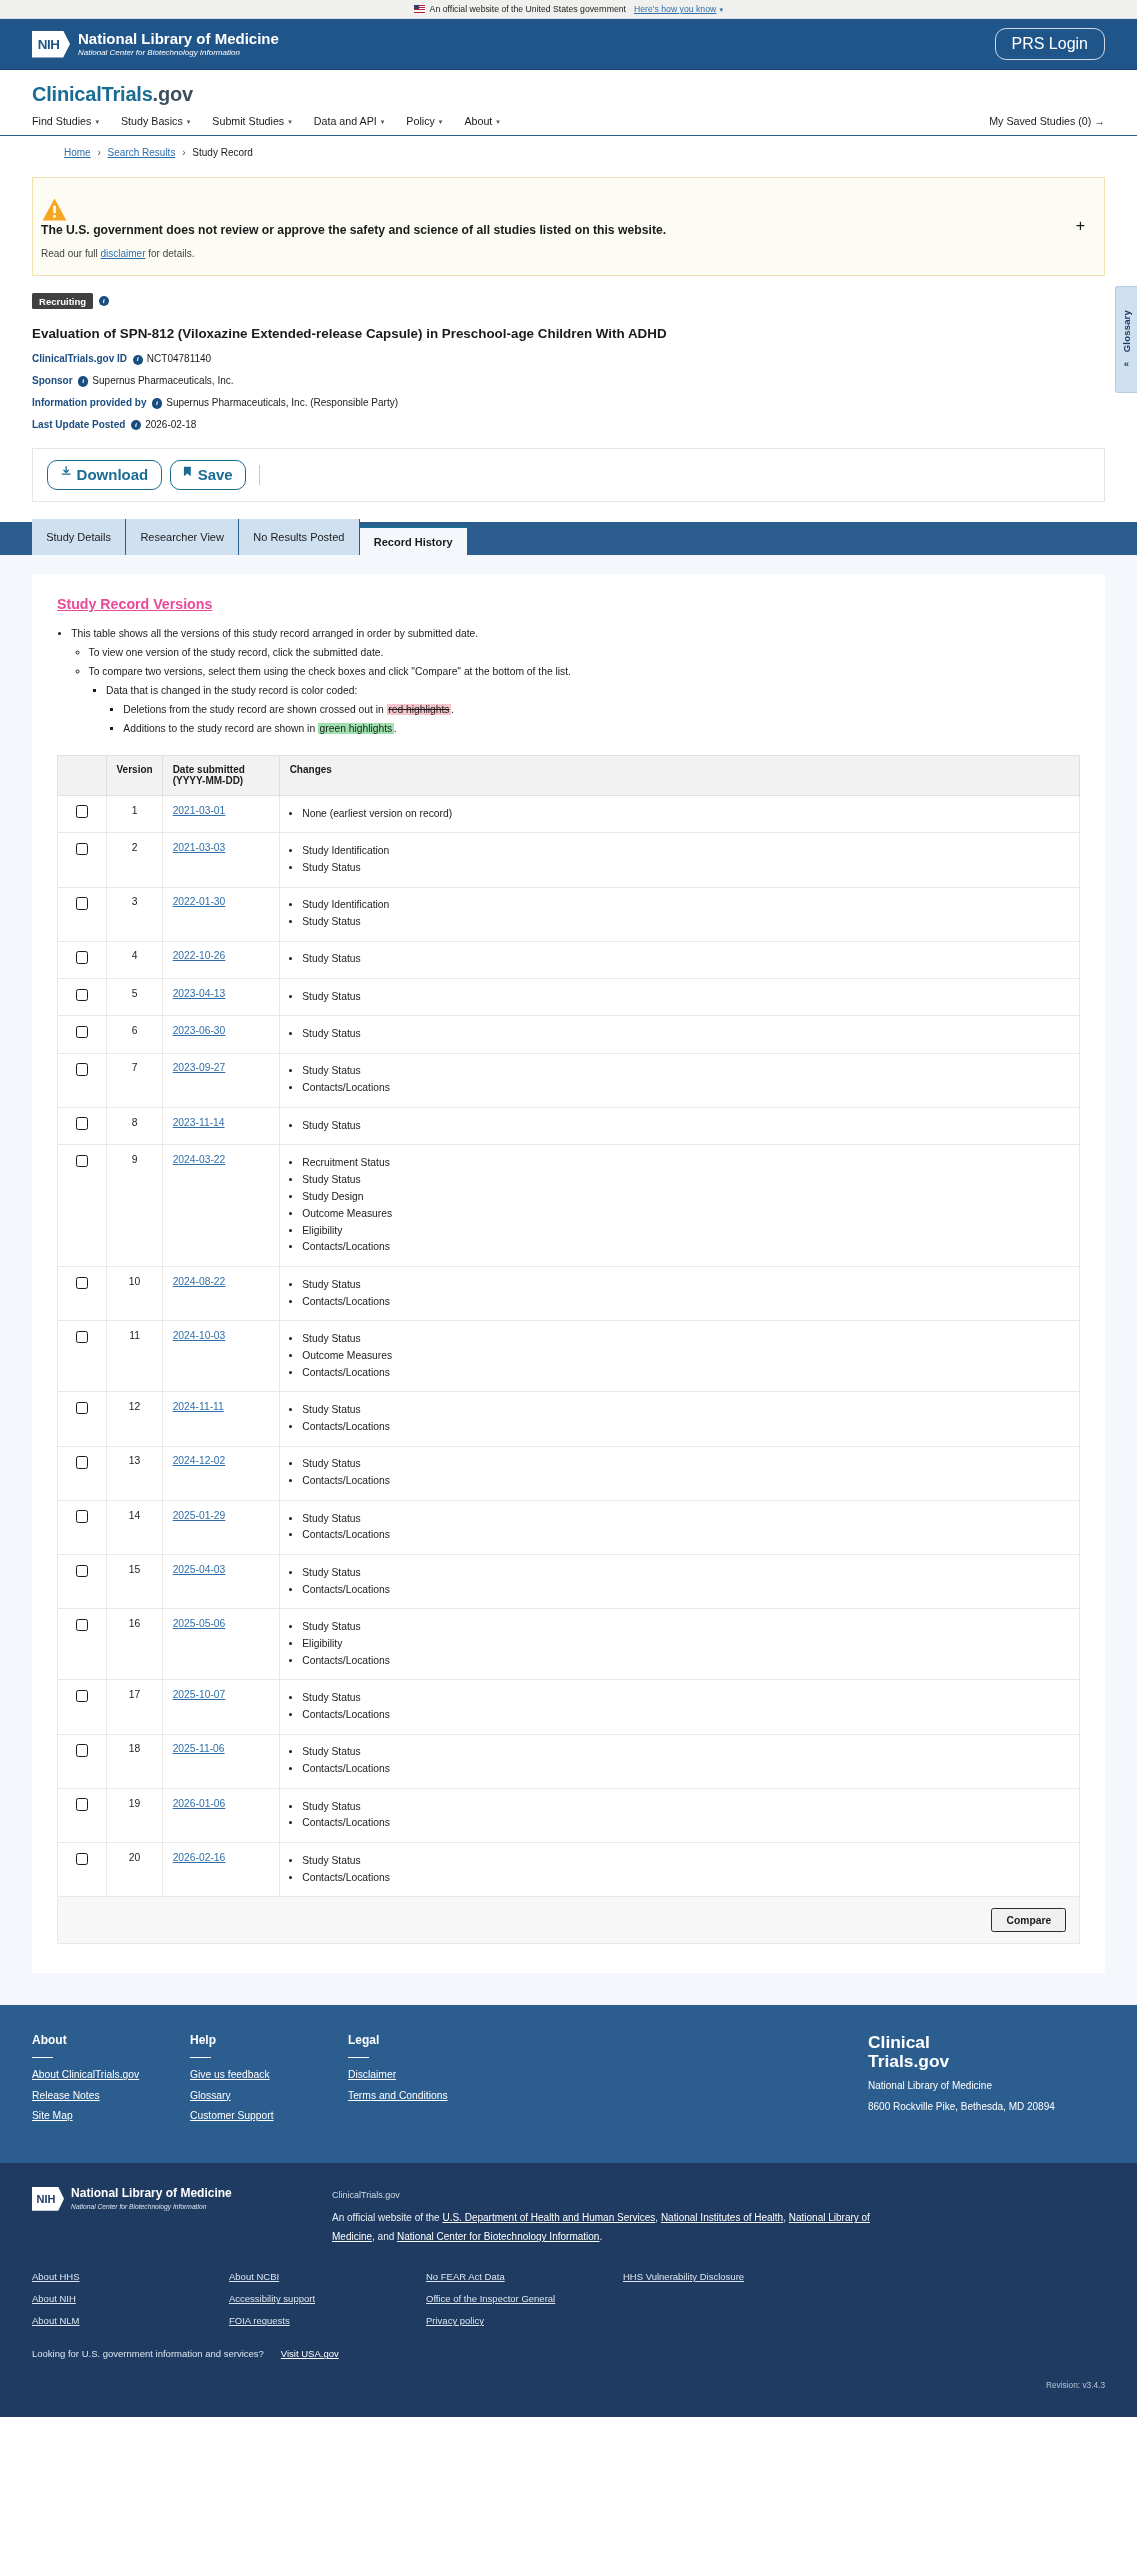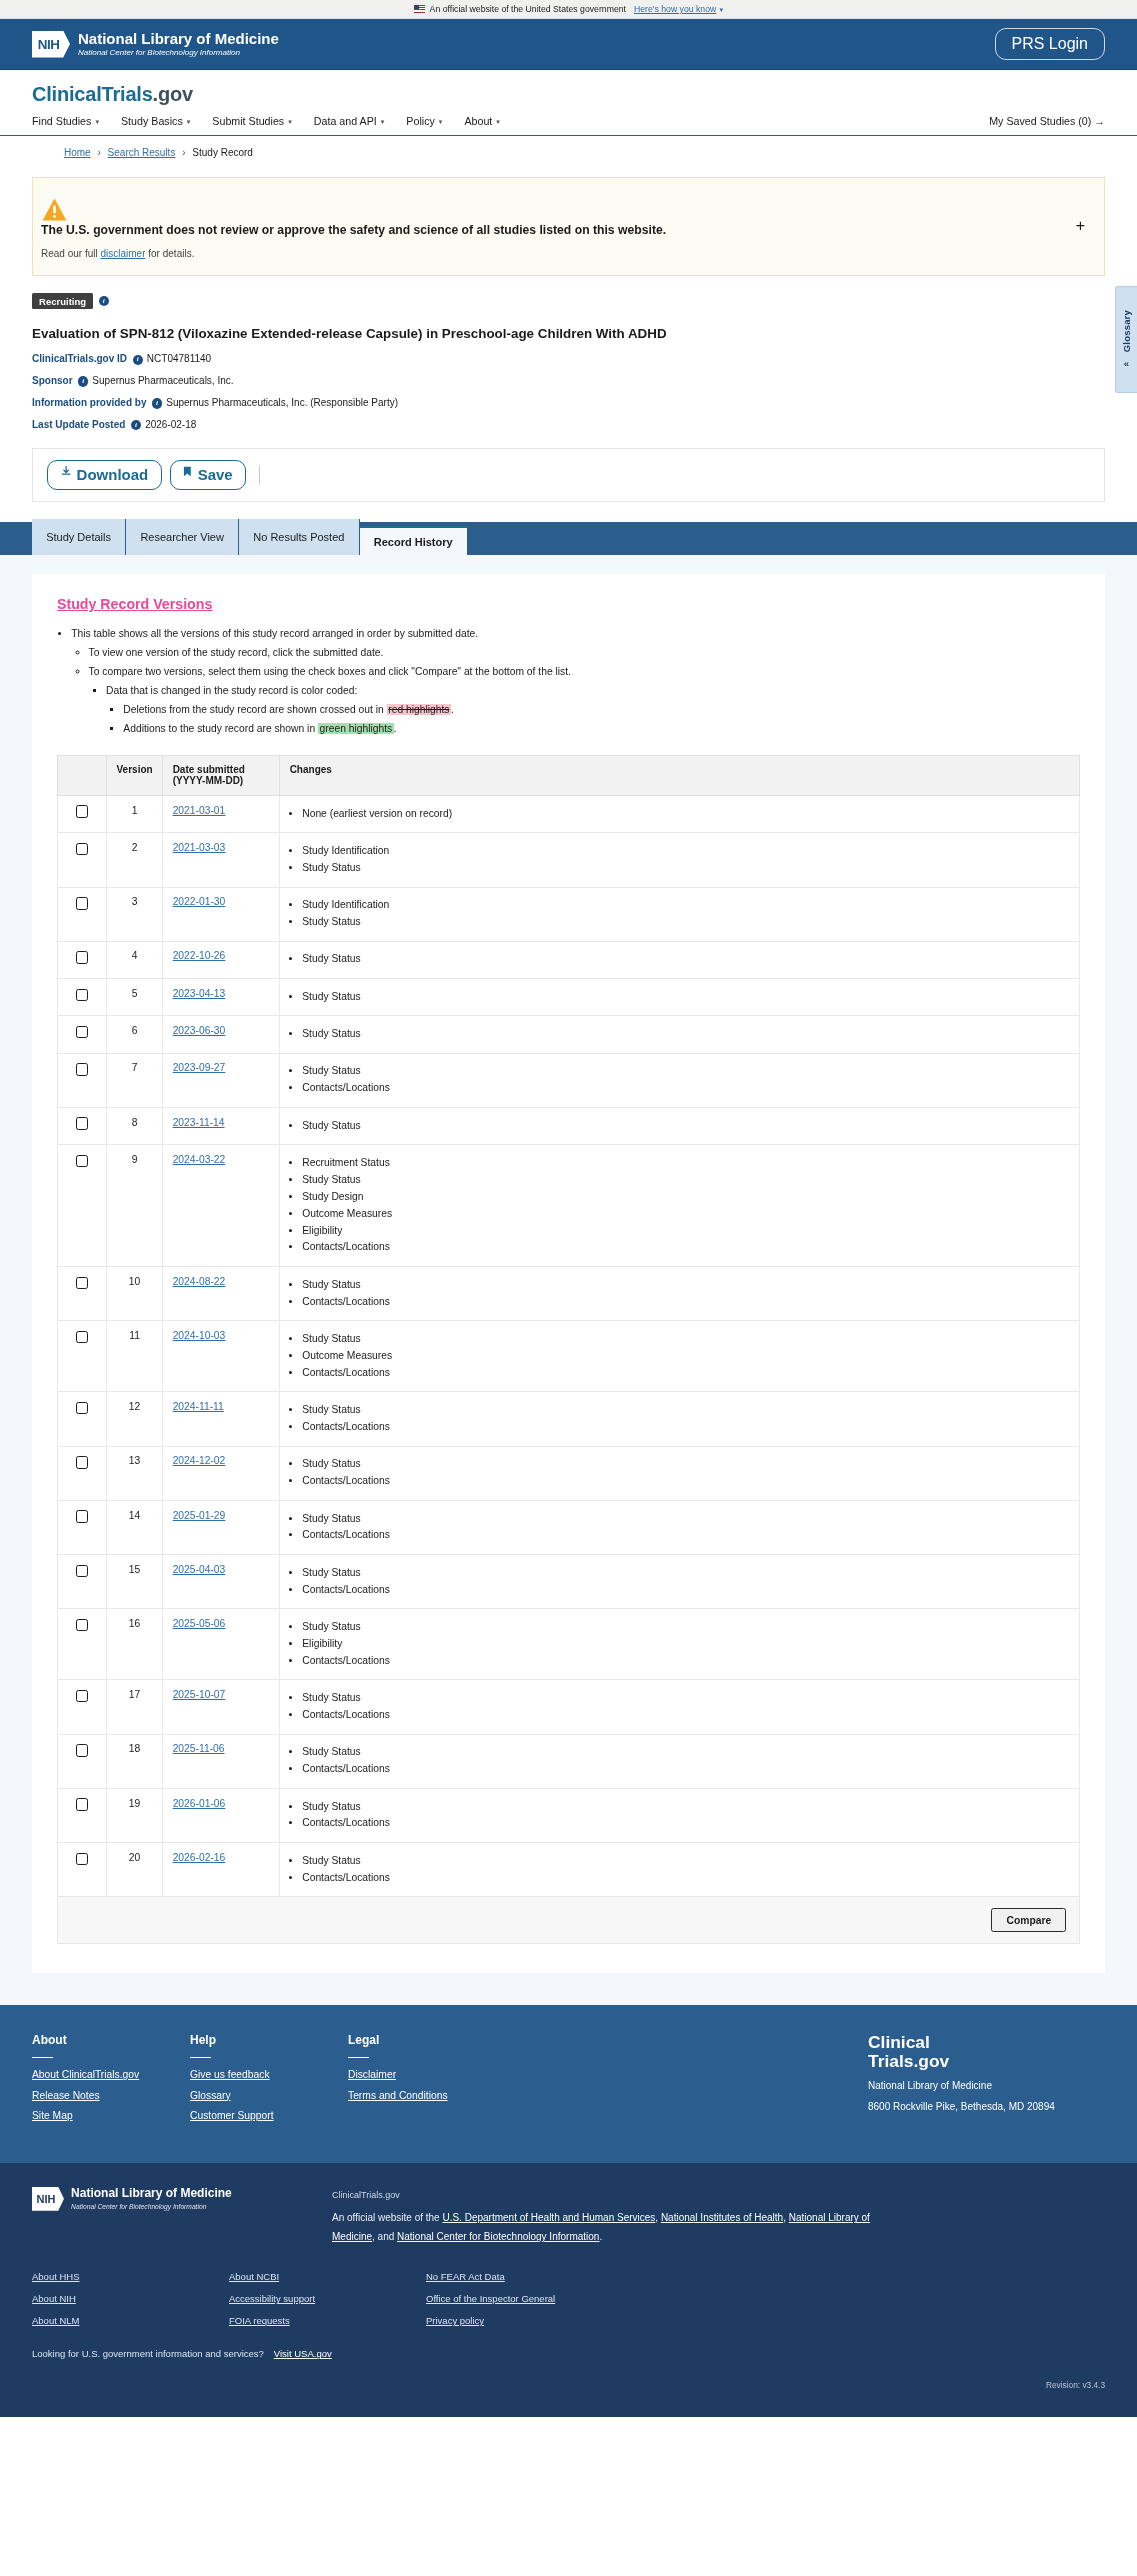--- a/index.html
+++ b/index.html
@@ -249,21 +249,21 @@
   .fn-txt { margin-left:7.1px; line-height:1.15; }
   .fn-txt .l1 { font-size:12px; font-weight:bold; color:#fff; }
   .fn-txt .l2 { font-size:6.7px; font-style:italic; color:#dbe4ef; margin-top:1.6px; }
   .fn-about { font-size:10px; line-height:1.9; max-width:553px; }
   .fn-about .small { font-size:9px; color:#cfd9e6; display:block; margin-bottom:4.7px; }
   .fn-about a { color:#fff; text-decoration:underline; }
   .fn-links { display:flex; margin-top:25px; }
   .fn-links .c { width:197px; }
   .fn-links a { display:block; color:#dce5f0; text-decoration:underline; font-size:9.5px; margin-bottom:11px; }
   .fn-usa { margin-top:11px; font-size:9.5px; color:#dce5f0; }
-  .fn-usa a { color:#fff; text-decoration:underline; margin-left:10px; }
+  .fn-usa a { color:#fff; text-decoration:underline; margin-left:17px; }
   .fn-rev { text-align:right; font-size:8.3px; color:#b9c6d6; margin-top:20.5px; }
 </style>
 </head>
 <body>
 
 <div class="gov-banner">
   <span class="flag"></span>
   <span>An official website of the United States government</span>
   <span class="hiw">Here's how you know</span>
   <span class="caret">▾</span>
@@ -747,20 +747,23 @@
     <div class="c">
       <a>About NCBI</a>
       <a>Accessibility support</a>
       <a>FOIA requests</a>
     </div>
     <div class="c">
       <a>No FEAR Act Data</a>
       <a>Office of the Inspector General</a>
       <a>Privacy policy</a>
     </div>
+    <div class="c">
+      <a>HHS Vulnerability Disclosure</a>
+    </div>
   </div>
 
   <div class="fn-usa">
     <span>Looking for U.S. government information and services?</span><a>Visit USA.gov</a>
   </div>
   <div class="fn-rev">Revision: v3.4.3</div>
 </div>
 
 
 </body></html>

